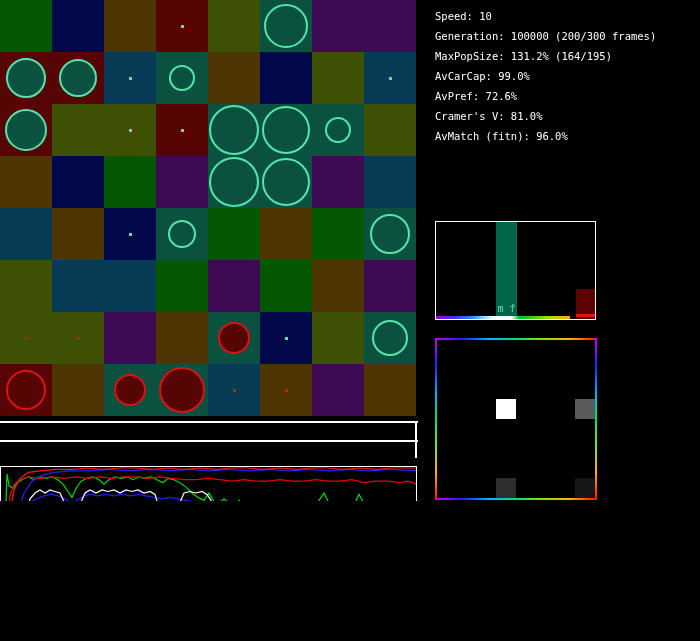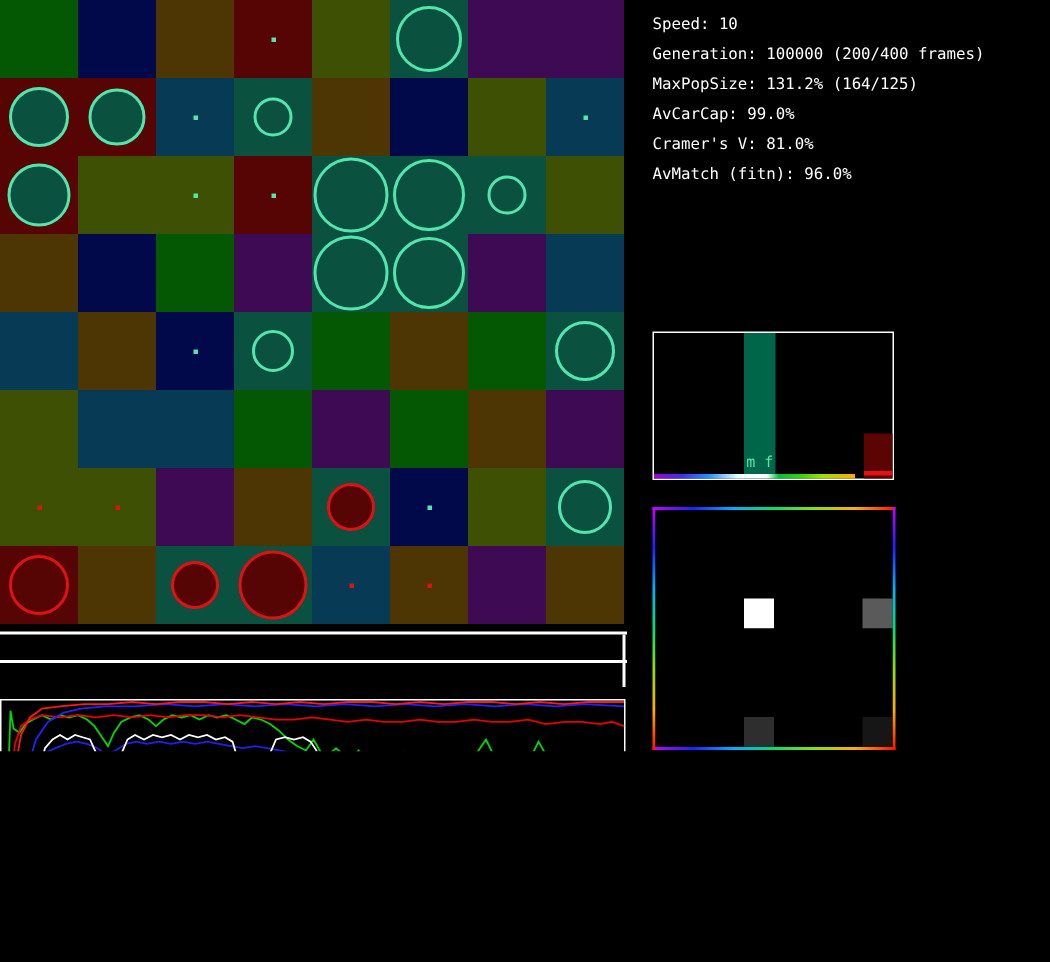--- a/index.html
+++ b/index.html
@@ -148,23 +148,24 @@
       <polyline points="4,155.5 7,126.1 11,96.7 15,73.2 19,58.5 24,49.7 30,43.8 37,40.8 44,37.9 51,36.4 58,37.9 65,40.8 71,45.3 77,42.3 84,37.9 91,36.4 98,37.9 106,36.4 114,37.9 122,36.4 130,37.9 138,36.4 146,37.9 154,39.4 162,40.8 170,39.4 178,40.8 186,42.3 194,43.8 202,45.3 210,46.7 218,45.3 226,46.7 234,45.3 242,48.2 250,46.7 258,48.2 266,46.7 274,49.7 282,48.2 290,49.7 298,48.2 306,51.1 314,49.7 322,48.2 330,49.7 338,51.1 346,49.7 354,48.2 362,49.7 370,48.2 378,49.7 386,48.2 394,51.1 402,49.7 410,51.1 416,49.7" fill="none" stroke="#2020ee" stroke-width="1.2"></polyline>
       <polyline points="3,155.5 5,74.7 7,15.8 9,27.6 13,30.5 17,24.7 22,21.7 28,18.8 34,21.7 40,18.8 46,20.3 52,18.8 58,21.7 63,26.1 68,33.5 72,39.4 76,30.5 81,23.2 87,20.3 93,18.8 99,21.7 104,26.1 109,21.7 115,18.8 121,20.3 127,18.8 133,21.7 139,18.8 145,20.3 151,18.8 157,21.7 163,24.7 168,20.3 174,21.7 180,24.7 186,29.1 192,35.0 198,39.4 204,42.3 209,35.0 214,43.8 219,45.3 224,40.8 229,45.3 234,48.2 239,42.3 244,49.7 249,45.3 254,51.1 259,46.7 264,49.7 269,43.8 274,48.2 279,51.1 284,45.3 289,48.2 294,52.6 299,46.7 304,54.1 309,48.2 314,51.1 319,42.3 324,35.0 329,45.3 334,49.7 339,54.1 344,48.2 349,52.6 354,46.7 359,36.4 364,45.3 369,51.1 374,46.7 379,54.1 384,49.7 389,45.3 394,51.1 399,46.7 404,52.6 409,48.2 416,54.1" fill="none" stroke="#00d800" stroke-width="1.2"></polyline>
       <polyline points="2,149.6 4,111.4 7,67.3 10,37.9 14,26.1 20,21.7 28,18.8 40,20.3 52,18.8 64,20.3 76,18.8 88,20.3 100,18.8 112,20.3 124,18.8 136,18.8 148,20.3 160,18.8 172,20.3 184,21.7 196,21.7 208,20.3 220,21.7 232,23.2 244,21.7 256,23.2 268,23.2 280,21.7 292,23.2 304,23.2 316,21.7 328,23.2 340,23.2 352,21.7 364,24.7 376,23.2 388,23.2 400,24.7 408,23.2 416,26.1" fill="none" stroke="#e80000" stroke-width="1.2"></polyline>
       <polyline points="2,154.0 6,129.0 11,93.8 17,58.5 24,35.0 32,23.2 42,17.3 54,14.4 70,12.9 90,12.9 110,11.4 130,12.9 150,11.4 170,12.9 190,11.4 210,12.9 230,11.4 250,12.9 270,11.4 290,12.9 310,11.4 330,12.9 350,11.4 370,12.9 390,11.4 416,12.9" fill="none" stroke="#2222ff" stroke-width="1.2"></polyline>
       <polyline points="2,152.6 5,104.1 9,60.0 14,32.0 20,20.3 28,14.4 40,12.9 56,11.4 72,11.4 88,10.0 104,11.4 120,10.0 136,10.0 152,11.4 168,10.0 184,11.4 200,10.0 216,11.4 232,10.0 248,10.0 264,11.4 280,10.0 296,11.4 312,10.0 328,10.0 344,11.4 360,10.0 376,11.4 392,10.0 408,10.0 416,10.0" fill="none" stroke="#ff1818" stroke-width="1.2"></polyline>
       <polyline points="6,155.5 10,146.7 14,132.0 18,111.4 22,82.0 26,55.5 30,40.8 35,35.0 40,32.0 45,35.0 50,32.0 55,33.5 60,35.0 64,43.8 67,70.2 69,86.4 71,71.7 73,87.9 76,67.3 80,46.7 85,35.0 90,32.0 96,35.0 102,32.0 108,33.5 114,32.0 120,35.0 126,32.0 132,33.5 138,32.0 144,35.0 150,33.5 155,36.4 159,49.7 162,74.7 165,89.3 168,70.2 171,87.9 175,67.3 179,46.7 184,35.0 190,33.5 196,35.0 202,33.5 207,36.4 211,42.3 214,74.7 217,108.5 220,137.9 223,149.6 226,140.8 229,126.1 232,107.0 235,123.2 238,140.8 241,148.2 244,134.9 247,145.2 250,151.1 253,140.8 256,148.2 259,152.6 262,143.7 265,133.4 268,145.2 271,151.1 274,137.9 277,148.2 280,152.6 283,142.3 286,149.6 289,152.6 292,145.2 295,136.4 298,149.6 301,152.6 304,142.3 307,132.0 310,146.7 313,151.1 316,139.3 319,123.2 322,108.5 325,129.0 328,143.7 331,126.1 334,99.6 337,82.0 340,93.8 343,118.8 346,89.3 349,74.7 352,99.6 355,129.0 358,145.2 361,133.4 364,111.4 367,84.9 370,71.7 373,93.8 376,118.8 379,140.8 382,149.6 385,137.9 388,146.7 391,132.0 394,114.3 397,129.0 400,108.5 403,123.2 406,137.9 409,118.8 412,133.4 416,123.2" fill="none" stroke="#ffffff" stroke-width="1.2"></polyline>
     </svg>
 
   <div id="stats">
       <div class="stat-line">Speed: 10</div>
-      <div class="stat-line">Generation: 100000 (200/400 frames)</div>
-      <div class="stat-line">MaxPopSize: 131.2% (164/125)</div>
+      <div class="stat-line">Generation: 100000 (200/300 frames)</div>
+      <div class="stat-line">MaxPopSize: 131.2% (164/195)</div>
       <div class="stat-line">AvCarCap: 99.0%</div>
+      <div class="stat-line">AvPref: 72.6%</div>
       <div class="stat-line">Cramer's V: 81.0%</div>
       <div class="stat-line">AvMatch (fitn): 96.0%</div>
     </div>
 
   <div id="histo">
     <div id="histo-bar-mf" style="background: rgb(0, 102, 74);"></div>
     <div id="histo-red" style="background: rgb(92, 4, 4);">
       <div id="histo-red-line" style="background: rgb(227, 19, 19);"></div>
     </div>
     <div id="histo-strip" style="background: linear-gradient(to right, rgb(160, 0, 216) 0%, rgb(64, 48, 240) 14%, rgb(32, 144, 255) 27%, rgb(232, 255, 255) 42%, rgb(255, 255, 255) 56%, rgb(0, 192, 64) 62%, rgb(48, 208, 16) 72%, rgb(160, 224, 0) 84%, rgb(255, 168, 0) 100%);"></div>

